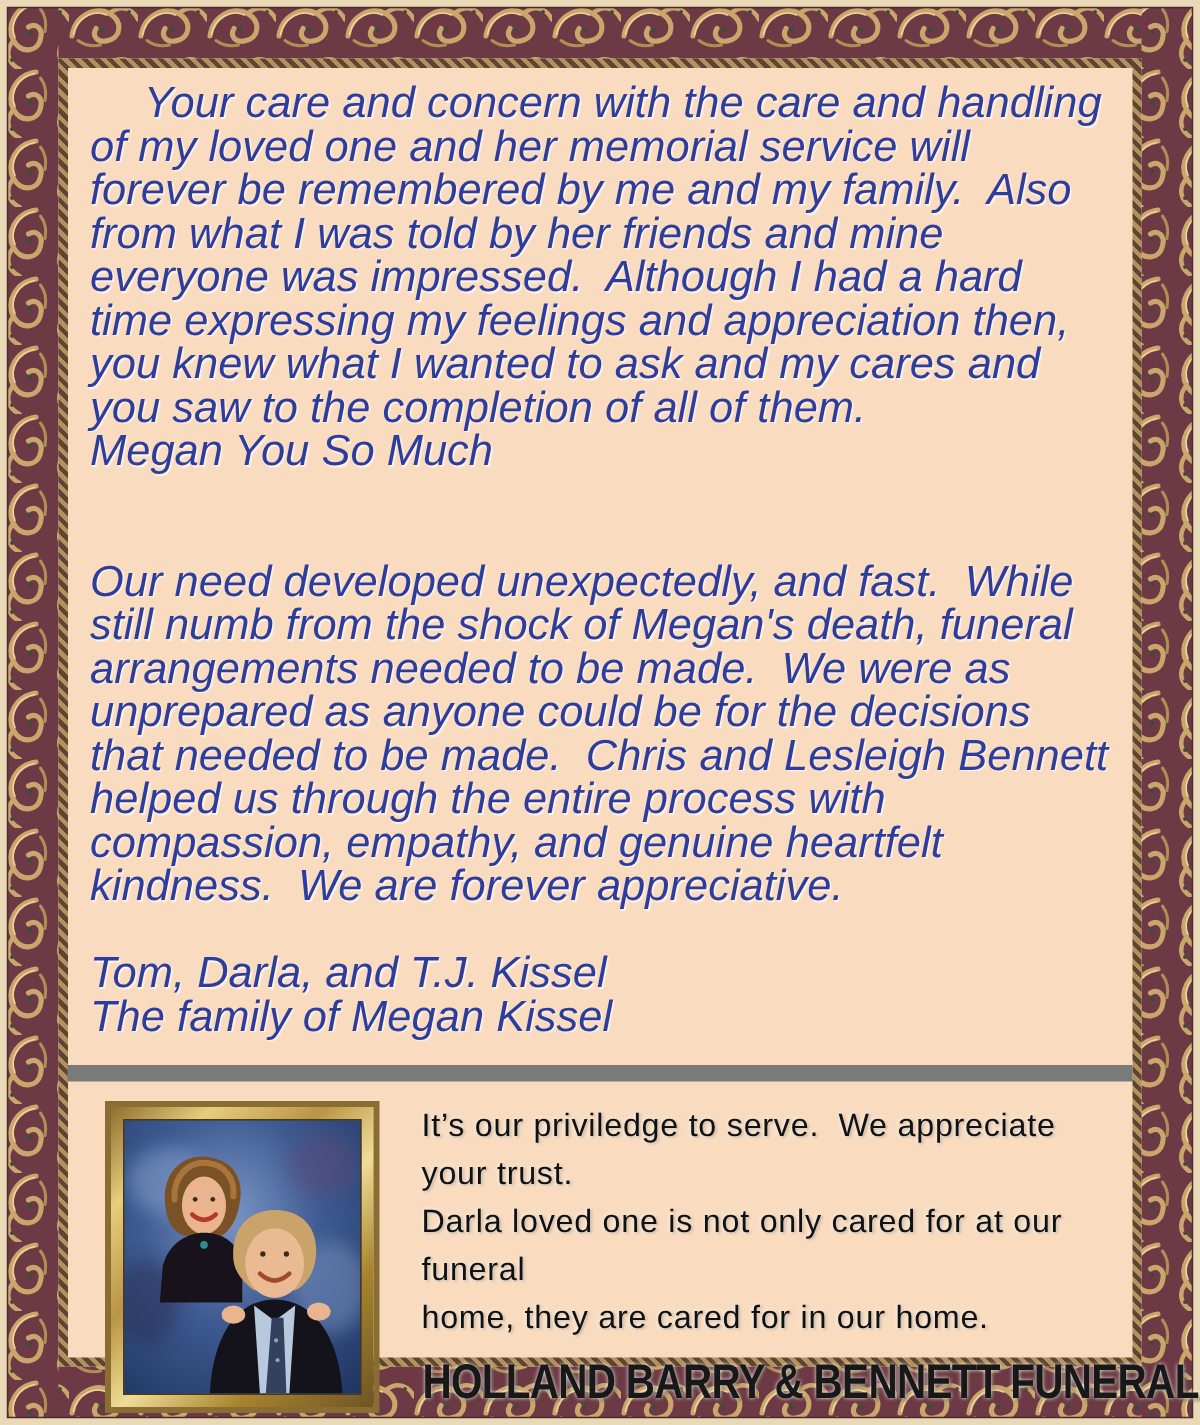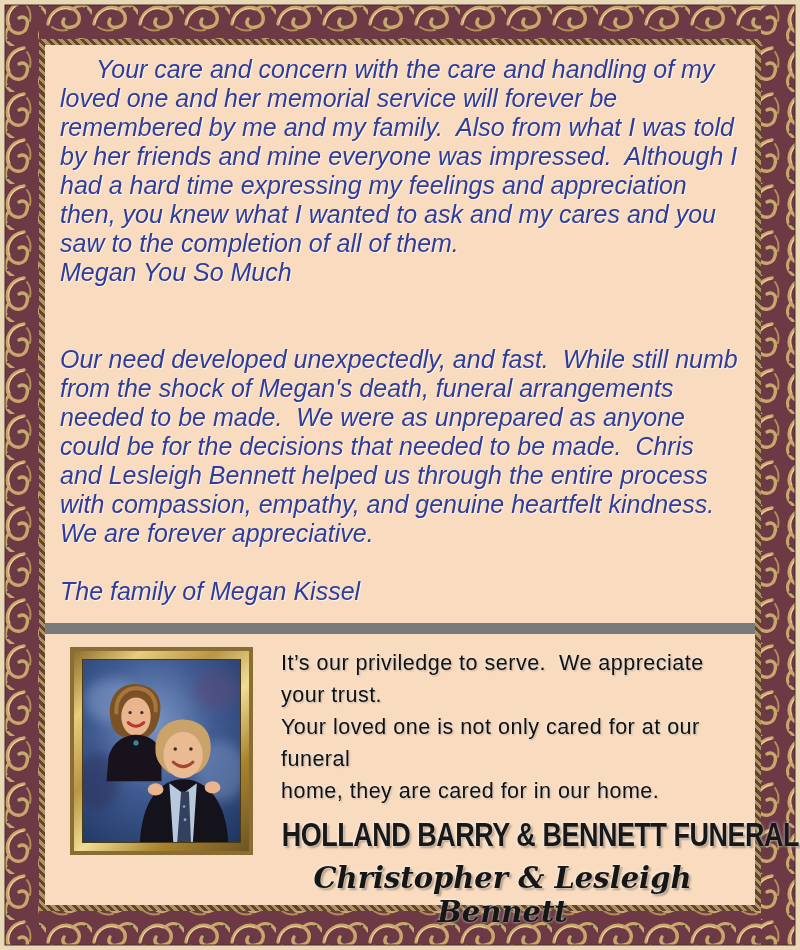--- a/index.html
+++ b/index.html
@@ -20,21 +20,21 @@
     z-index:1;
   }
   .content{
     position:absolute;left:0;top:0;right:0;bottom:0;
     padding:10px 15px 0 15px;
   }
   
   .blue{
     color:#2e3d9c;
     font-style:italic;
-    font-size:25px;
+    font-size:29px;
     line-height:29px;
     white-space:pre-wrap;
     text-shadow:1px 1px 1px rgba(255,255,255,0.75);
     margin:0;
   }
   .indent{text-indent:36px;}
   .gap{height:29px;}
   .smallgap{height:17px;}
   .divider{
     height:11px;background:#7a7a7a;
@@ -120,20 +120,21 @@
 
     <div class="gap"></div>
 
 
     <div class="gap"></div>
 
     <p class="blue">Our need developed unexpectedly, and fast.  While still numb from the shock of Megan's death, funeral arrangements needed to be made.  We were as unprepared as anyone could be for the decisions that needed to be made.  Chris and Lesleigh Bennett helped us through the entire process with compassion, empathy, and genuine heartfelt kindness.  We are forever appreciative.</p>
 
     <div class="gap"></div>
 
+    <p class="blue">Tom, Darla, and T.J. Kissel</p>
     <p class="blue">The family of Megan Kissel</p>
 
     <div class="smallgap"></div>
 
     <div class="divider"></div>
 
     <div class="footer">
 
       <div class="photo-frame">
         <div class="photo-inner">
@@ -175,21 +176,21 @@
             <circle cx="104" cy="158" r="1.4" fill="#8fa0bd"></circle>
 
             <ellipse cx="74" cy="128" rx="8" ry="6" fill="#e9b48e"></ellipse>
             <ellipse cx="132" cy="126" rx="8" ry="6" fill="#e9b48e"></ellipse>
           </svg>
         </div>
       </div>
 
       <div class="info">
         <div class="tagline-line">It’s our priviledge to serve.  We appreciate your trust.</div>
-        <div class="tagline-line">Your loved one is not only cared for at our funeral</div>
+        <div class="tagline-line">Darla loved one is not only cared for at our funeral</div>
         <div class="tagline-line">home, they are cared for in our home.</div>
 
         <div class="fh-name">HOLLAND BARRY &amp; BENNETT FUNERAL HOME</div>
 
         <div class="script owners">Christopher &amp; Lesleigh Bennett</div>
 
       </div>
     </div>
 
   </div>

